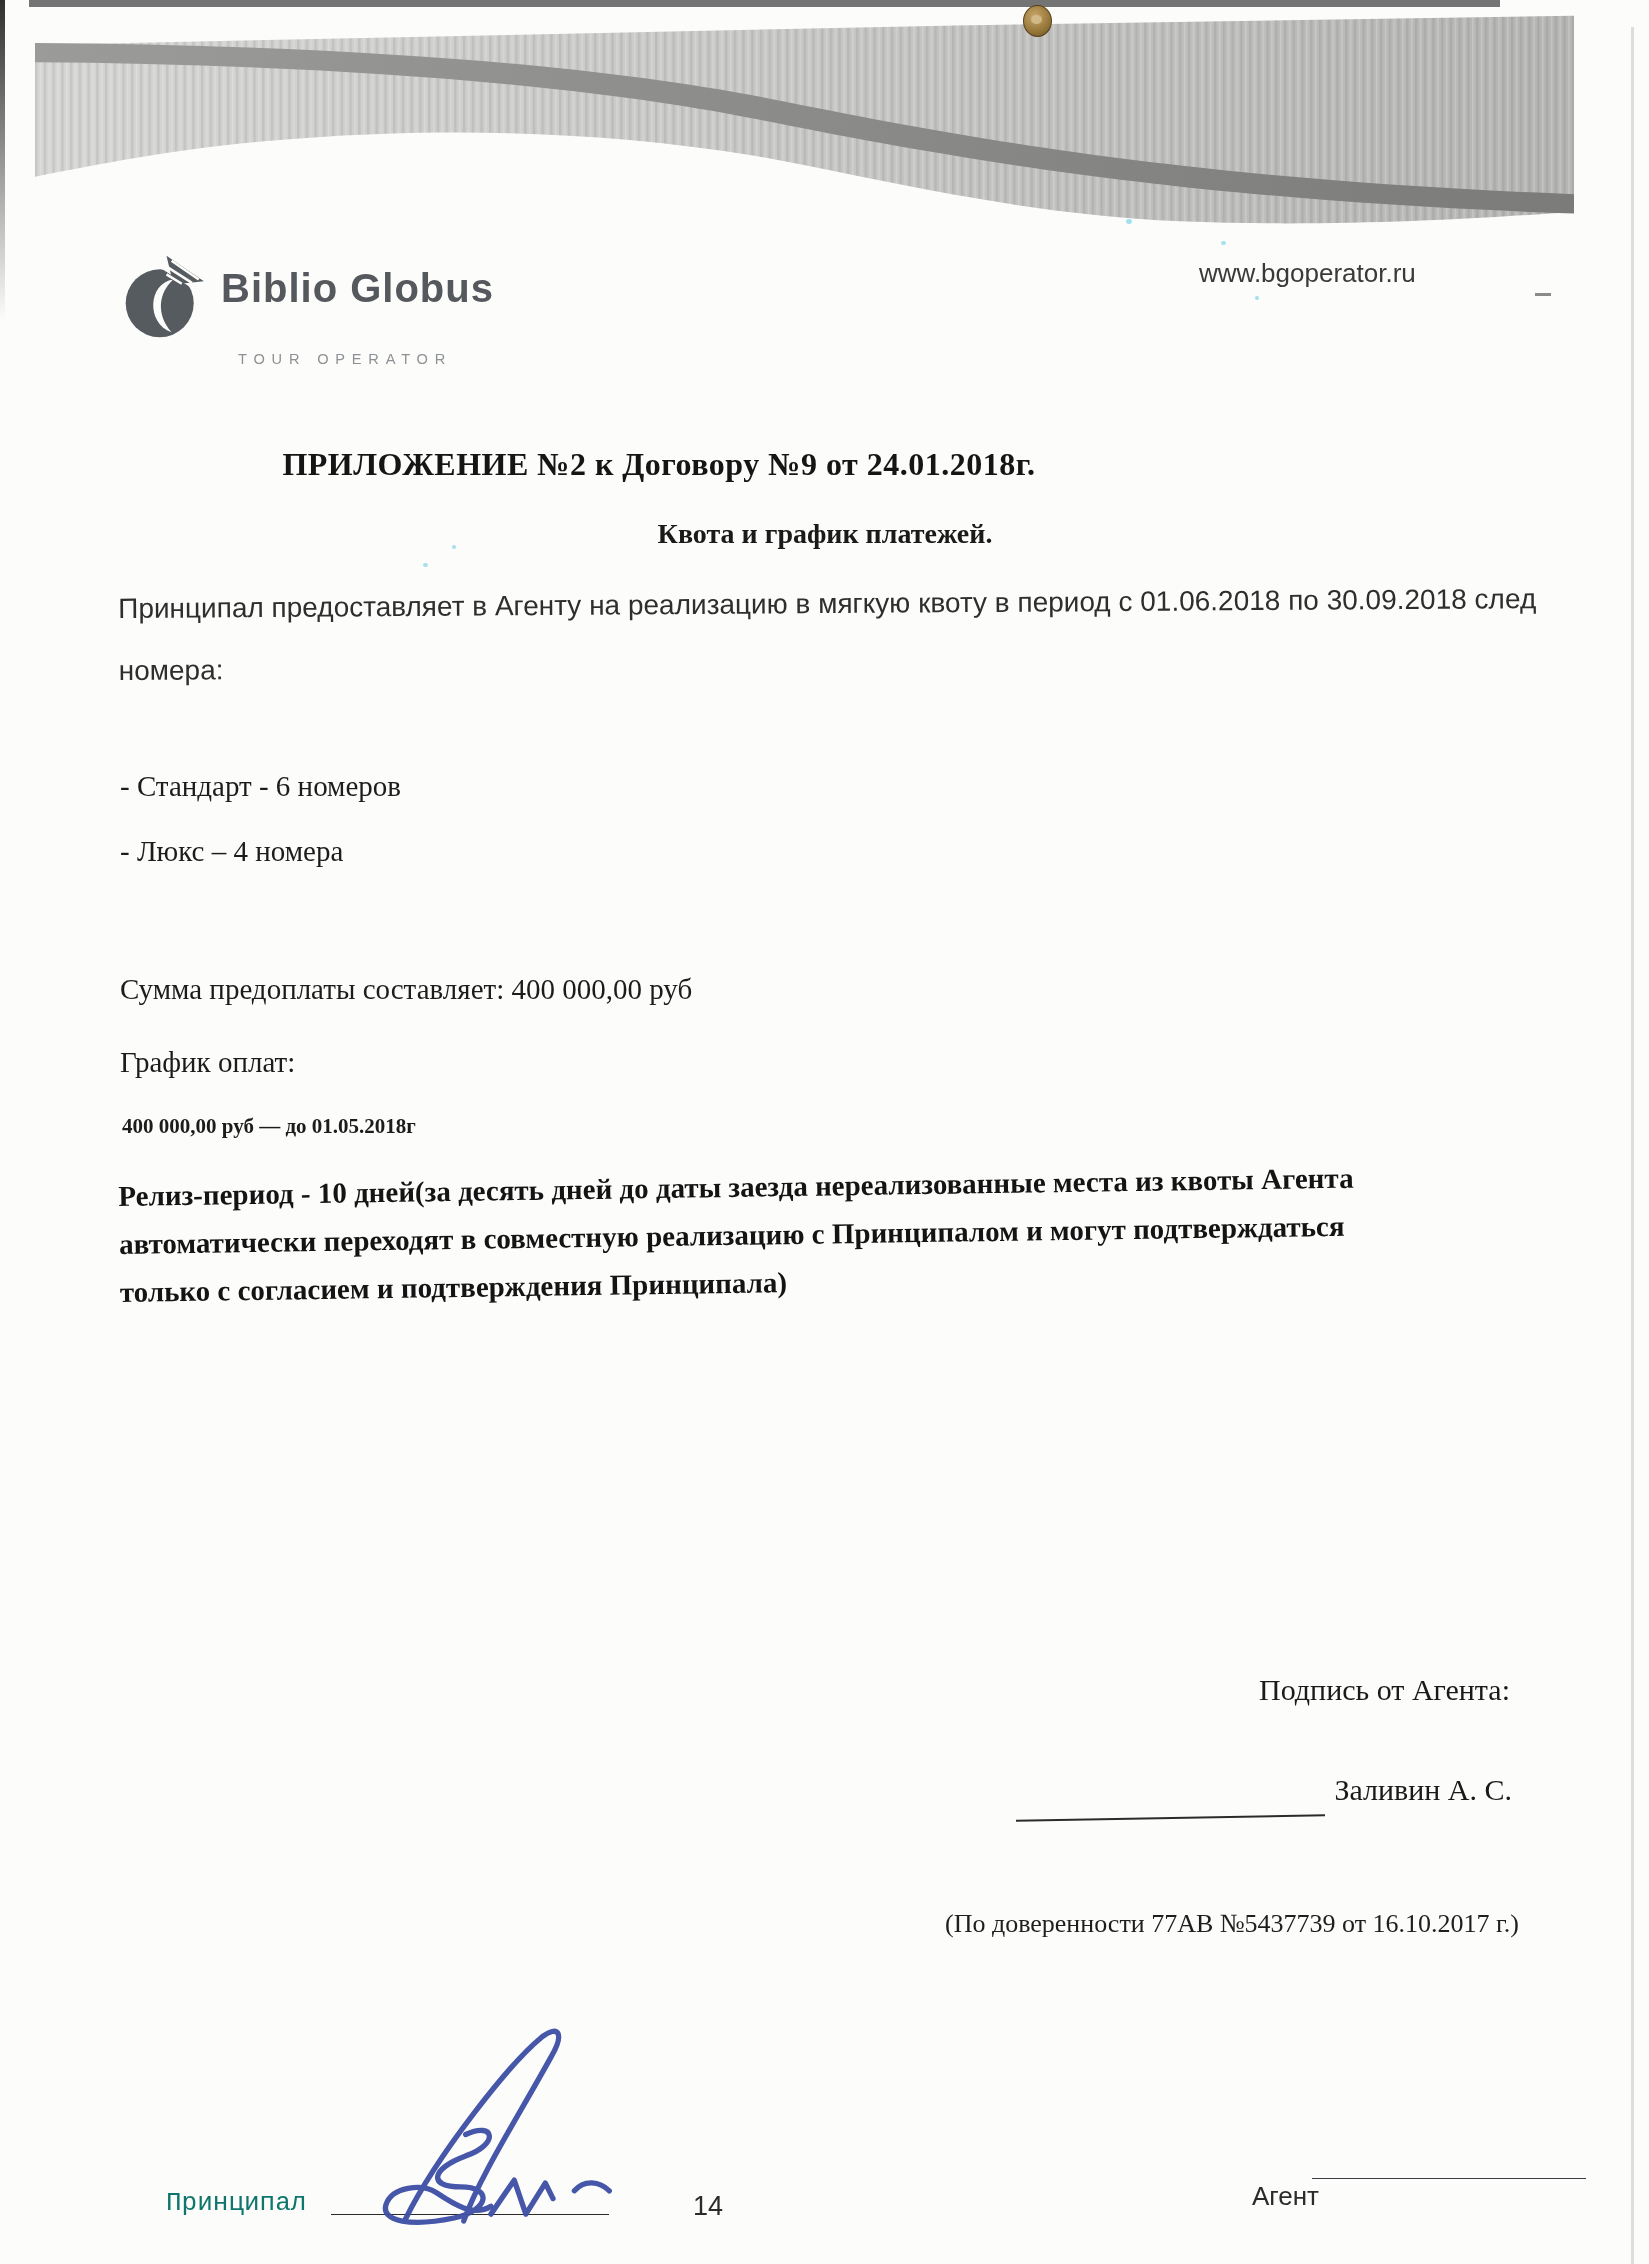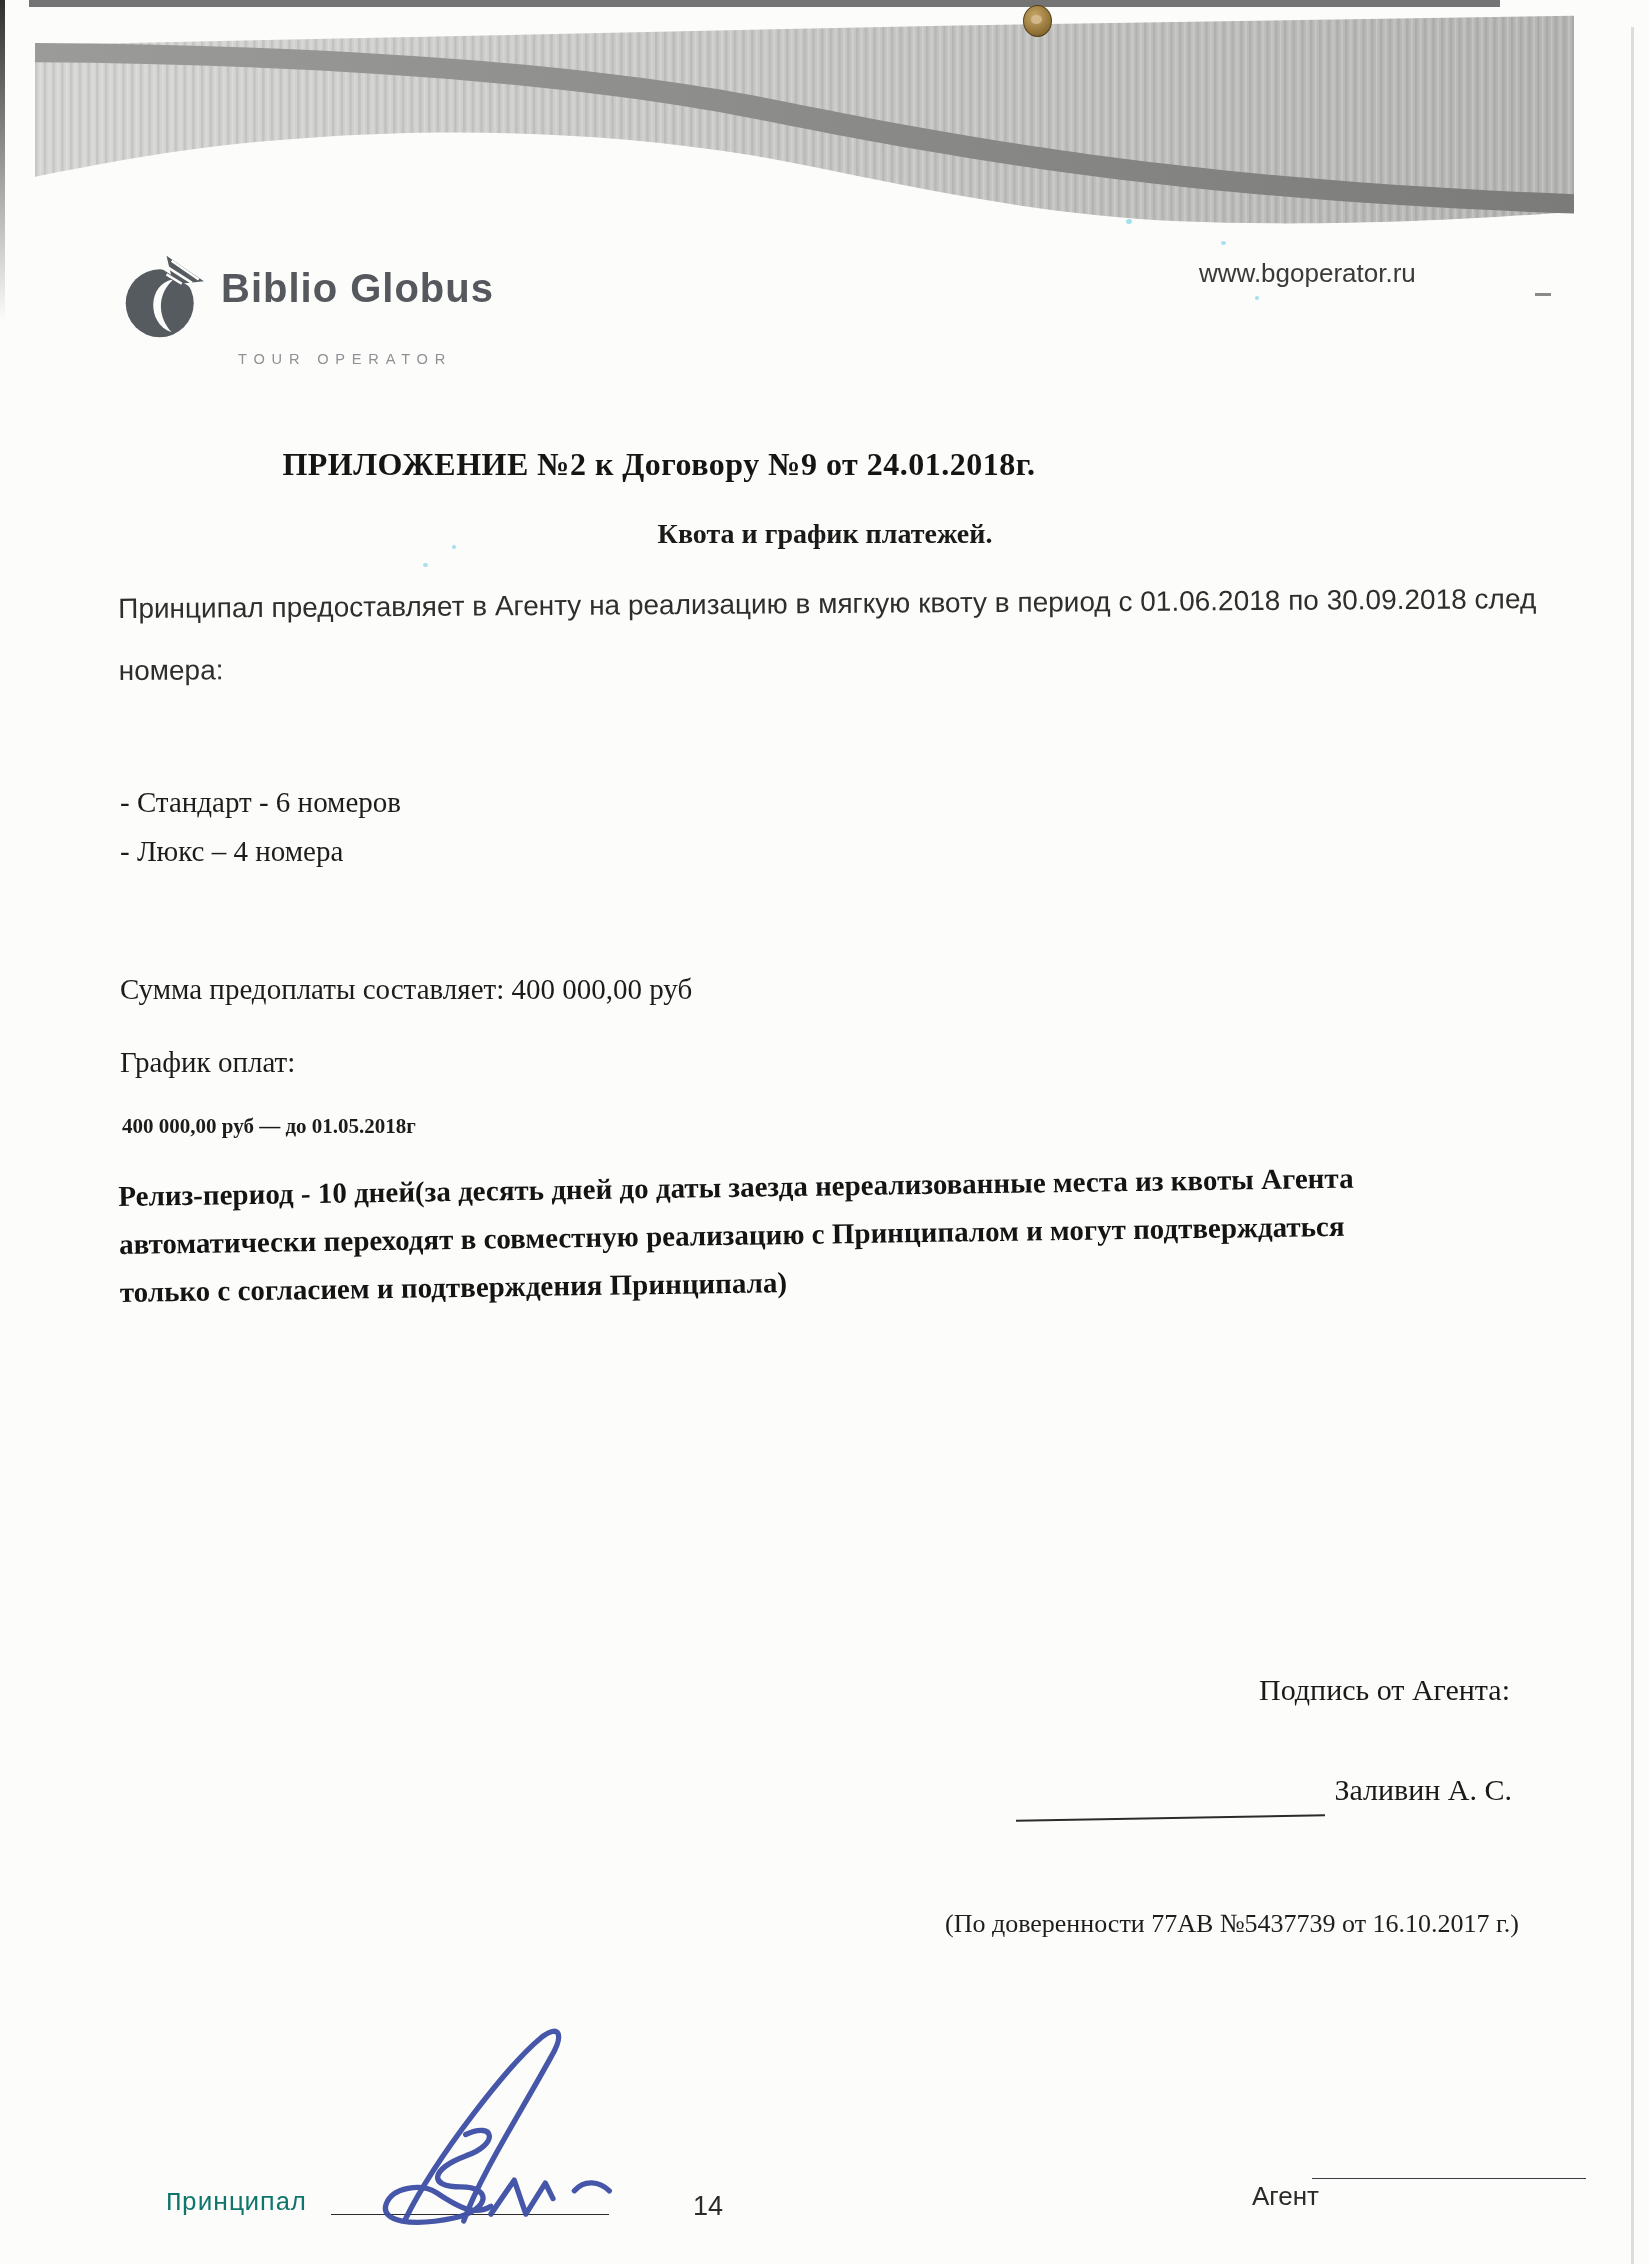--- a/index.html
+++ b/index.html
@@ -42,21 +42,21 @@
 
   
   .doc-title{left:0;top:446px;width:1318px;text-align:center;
     font-size:32px;font-weight:bold;color:#151515;letter-spacing:0.5px;}
   .doc-subtitle{left:0;top:518px;width:1650px;text-align:center;
     font-size:28px;font-weight:bold;color:#1a1a1a;}
   .intro{left:118px;top:578px;font-family:"Liberation Sans",sans-serif;
     font-size:28px;color:#2e2e2e;transform:rotate(-0.4deg);transform-origin:left top;}
   .intro .line{white-space:nowrap;line-height:62px;}
   .quota-item{left:120px;font-size:29px;color:#1c1c1c;}
-  .q1{top:770px;margin-top:16px;}
+  .q1{top:770px;}
   .q2{top:835px;}
   .prepayment{left:120px;top:973px;font-size:29px;color:#1c1c1c;}
   .schedule-label{left:120px;top:1046px;font-size:29px;color:#1c1c1c;font-family:Liberation Serif, serif;}
   .schedule-item{left:122px;top:1114px;font-size:21px;color:#1c1c1c;font-weight:bold;}
   .release{left:118px;top:1172px;font-size:29px;font-weight:bold;color:#141414;
     transform:rotate(-0.85deg);transform-origin:left top;}
   .release .line{white-space:nowrap;line-height:48px;}
 
   
   .sign-caption{right:140px;top:1673px;font-size:30px;color:#1a1a1a;}

